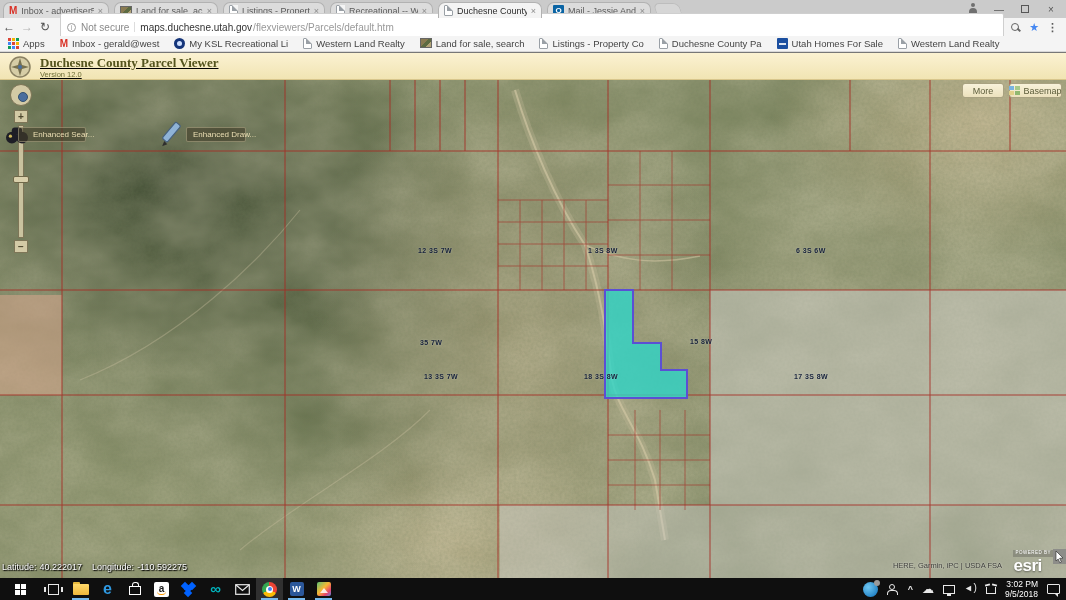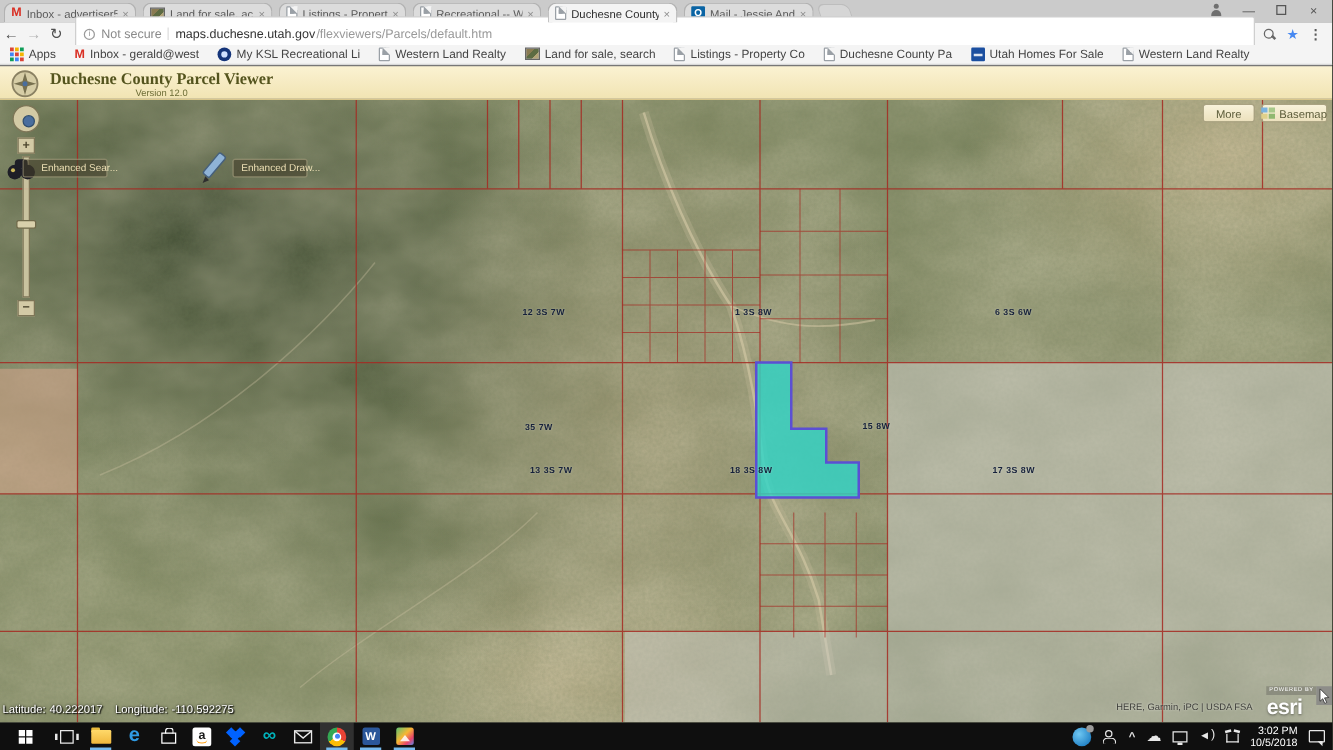--- a/index.html
+++ b/index.html
@@ -62,23 +62,23 @@
   .i-ksl::before{content:"";position:absolute;left:3px;top:3px;width:5px;height:5px;border-radius:50%;background:#cfe0ff;}
   .i-img{width:12px;height:10px;background:linear-gradient(135deg,#8a7b52 0 40%,#5d6b42 40% 70%,#b3a478 70%);border:1px solid #666;}
   .i-blue{width:11px;height:11px;background:#1b4fa0;border-radius:1px;position:relative;}
   .i-blue::before{content:"";position:absolute;left:2px;top:5px;width:7px;height:2px;background:#fff;opacity:.85;}
   .i-outlook{width:11px;height:11px;background:#0a64a4;border-radius:1px;color:#fff;font-size:8px;font-weight:bold;text-align:center;line-height:11px;}
   .i-outlook::before{content:"O";}
 
   
   .appheader{position:absolute;left:0;top:53px;width:100%;height:27px;
     background:linear-gradient(#fbf2d2,#f1e4b3);border-bottom:1px solid #d8c68c;}
-  .brand{position:absolute;left:8px;top:2px;display:flex;gap:8px;align-items:center;}
+  .brand{position:absolute;left:8px;top:2px;display:flex;gap:8px;align-items:center;text-decoration:underline;}
   .brandtext .t{font-family:"Liberation Serif",serif;font-weight:bold;font-size:13px;color:#54541e;}
-  .brandtext .v{font-size:7.5px;color:#6d6d36;margin-top:-1px;text-align:center;}
+  .brandtext .v{font-size:7.5px;color:#6d6d36;margin-top:-1px;}
   .hdr-tools{position:absolute;left:528px;top:55px;display:flex;gap:4px;align-items:center;}
   .whatsnew{position:absolute;right:6px;top:61px;font-size:8.5px;color:#6e6c27;text-decoration:underline;}
 
   
   .map{position:absolute;left:0;top:80px;width:1066px;height:498px;overflow:hidden;background:#76805a;}
   .terrain{position:absolute;inset:0;
     background:
       radial-gradient(300px 200px at 92% 8%, rgba(199,182,143,.85), transparent 70%),
       radial-gradient(320px 480px at 49% 55%, rgba(187,174,138,.7), transparent 65%),
       radial-gradient(430px 270px at 16% 20%, rgba(45,58,36,.85), transparent 72%),
@@ -552,21 +552,21 @@
           <span class="i-display"></span>
         </span>
       <span class="trayi">
           <span class="i-speaker"></span>
         </span>
       <span class="trayi">
           <span class="i-dbox"></span>
         </span>
       <span class="clock">
         <div>3:02 PM</div>
-        <div>10/5/2018</div>
+        <div>9/5/2018</div>
       </span>
       <span class="trayi">
           <span class="i-action"></span>
         </span>
     </div>
   </div>
 
 </div>
 
 </body></html>

